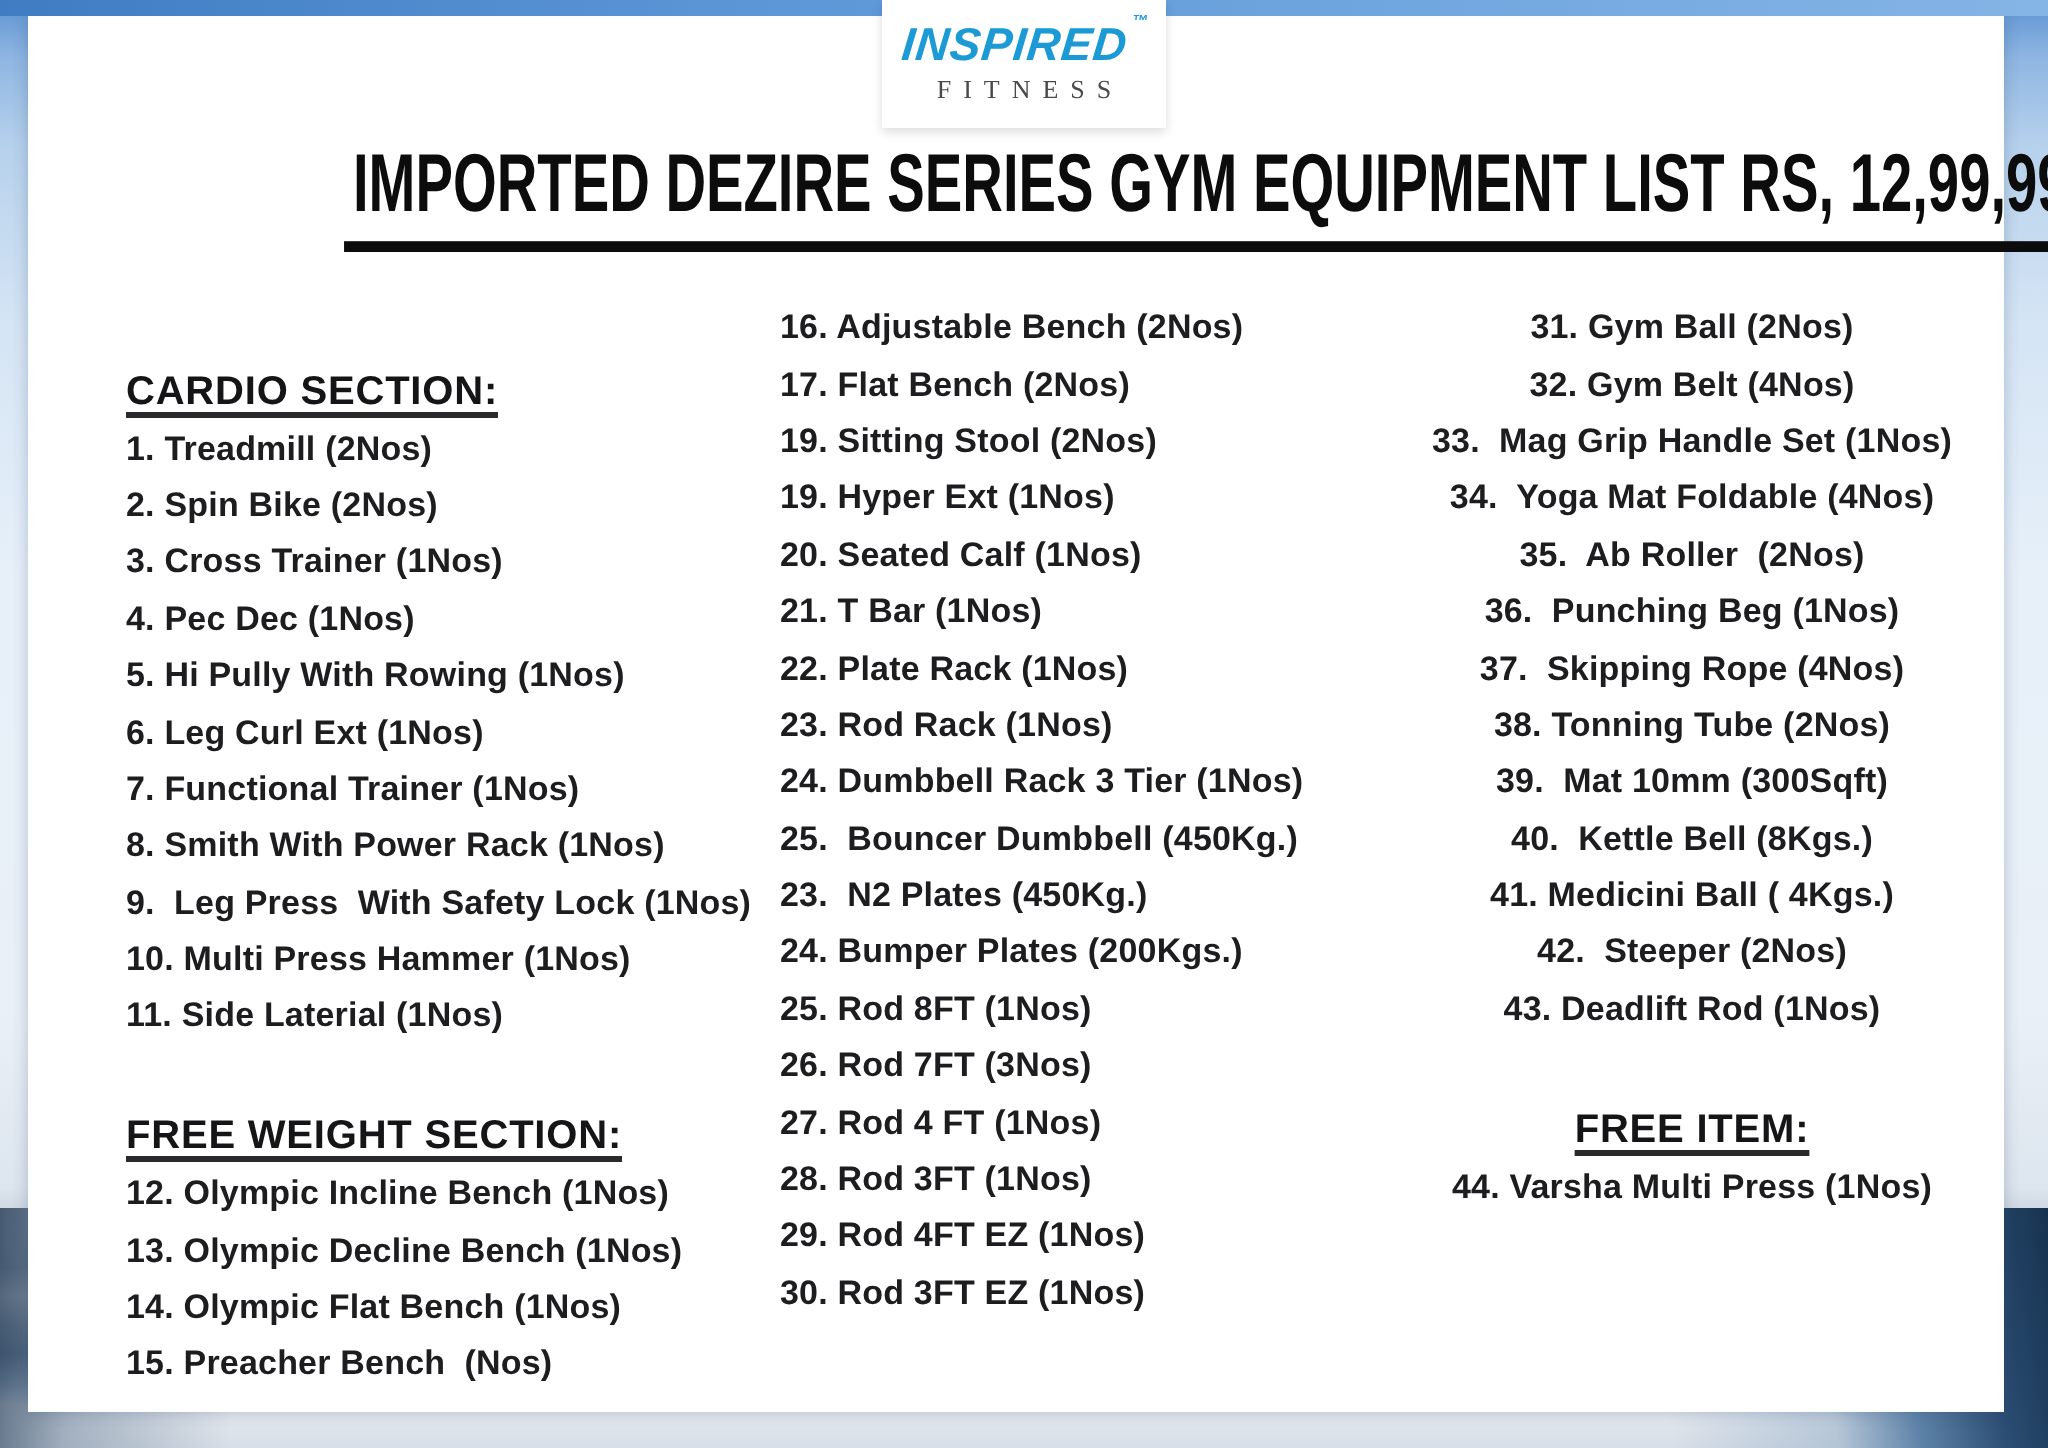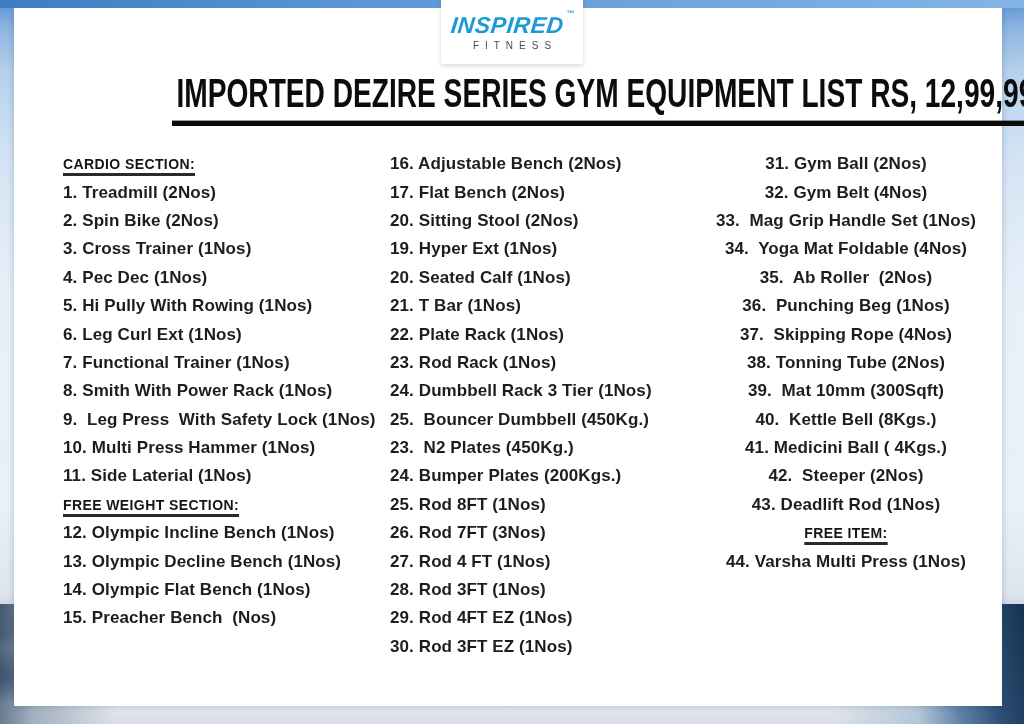--- a/index.html
+++ b/index.html
@@ -33,22 +33,22 @@
     position:absolute;left:441px;top:0;width:142px;height:64px;z-index:2;
     background:#ffffff;box-shadow:0 2px 5px rgba(0,0,0,.14);
     display:flex;flex-direction:column;align-items:center;justify-content:center;
   }
   .logo-brand{
     font-style:italic;font-weight:bold;font-size:23px;letter-spacing:.5px;
     color:#1b9ad6;line-height:1;transform:skewX(-6deg);white-space:nowrap;
   }
   .logo-tm{font-size:8px;vertical-align:top;position:relative;top:-4px;left:1px;color:#1b9ad6;}
   .logo-sub{
-    font-family:Liberation Sans, sans-serif;
-    font-size:10px;color:#4a4a4a;letter-spacing:6px;margin-top:3px;
+    font-family:Liberation Serif, serif;
+    font-size:13px;color:#4a4a4a;letter-spacing:6px;margin-top:3px;
     text-indent:6px;white-space:nowrap;
   }
   .title-row{position:absolute;top:64px;left:0;width:100%;text-align:center;}
   .page-title{
     display:inline-block;margin:0;font-size:38px;font-weight:bold;color:#0c0c0c;
     letter-spacing:0;white-space:nowrap;transform:scaleX(.74) scaleY(1.08);
     transform-origin:center top;border-bottom:5px solid #0c0c0c;padding:0 6px 5px 6px;
     line-height:1.05;
   }
   .columns{
@@ -60,21 +60,21 @@
   .col-3{flex:1;align-items:center;}
   .block{height:28.4px;display:flex;align-items:center;white-space:pre;}
   .item{
     font-size:17px;font-weight:600;color:#1d1d20;letter-spacing:.1px;
   }
   .heading{
     font-weight:bold;color:#151517;letter-spacing:.4px;
     text-decoration:underline;text-decoration-thickness:2.5px;text-underline-offset:4px;
     text-decoration-color:#2a2a2d;
   }
-  .heading.lg{font-size:14px;}
+  .heading.lg{font-size:20px;margin-top:32px;}
   .heading.sm{font-size:15px;}
 </style>
 </head>
 <body>
 
 <div class="bg-bottom"></div>
 <div class="top-bar"></div>
 
 <div class="card">
   <div class="title-row">
@@ -96,21 +96,21 @@
         <div class="block item">11. Side Laterial (1Nos)</div>
         <div class="block heading lg">FREE WEIGHT SECTION:</div>
         <div class="block item">12. Olympic Incline Bench (1Nos)</div>
         <div class="block item">13. Olympic Decline Bench (1Nos)</div>
         <div class="block item">14. Olympic Flat Bench (1Nos)</div>
         <div class="block item">15. Preacher Bench  (Nos)</div>
       </div>
       <div class="col col-2">
         <div class="block item">16. Adjustable Bench (2Nos)</div>
         <div class="block item">17. Flat Bench (2Nos)</div>
-        <div class="block item">20. Sitting Stool (2Nos)</div>
+        <div class="block item">19. Sitting Stool (2Nos)</div>
         <div class="block item">19. Hyper Ext (1Nos)</div>
         <div class="block item">20. Seated Calf (1Nos)</div>
         <div class="block item">21. T Bar (1Nos)</div>
         <div class="block item">22. Plate Rack (1Nos)</div>
         <div class="block item">23. Rod Rack (1Nos)</div>
         <div class="block item">24. Dumbbell Rack 3 Tier (1Nos)</div>
         <div class="block item">25.  Bouncer Dumbbell (450Kg.)</div>
         <div class="block item">23.  N2 Plates (450Kg.)</div>
         <div class="block item">24. Bumper Plates (200Kgs.)</div>
         <div class="block item">25. Rod 8FT (1Nos)</div>

